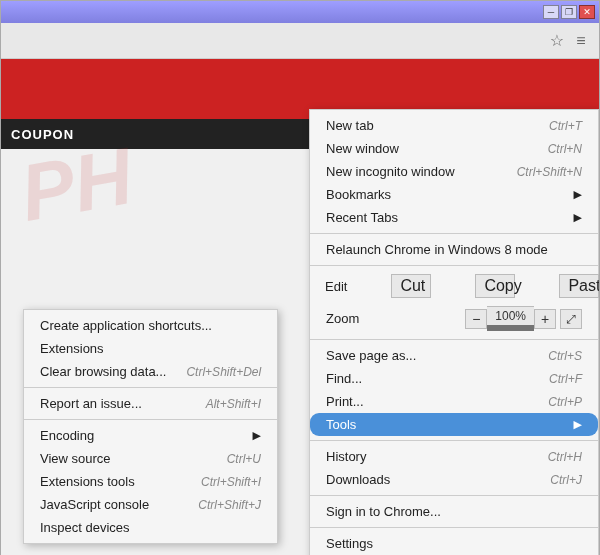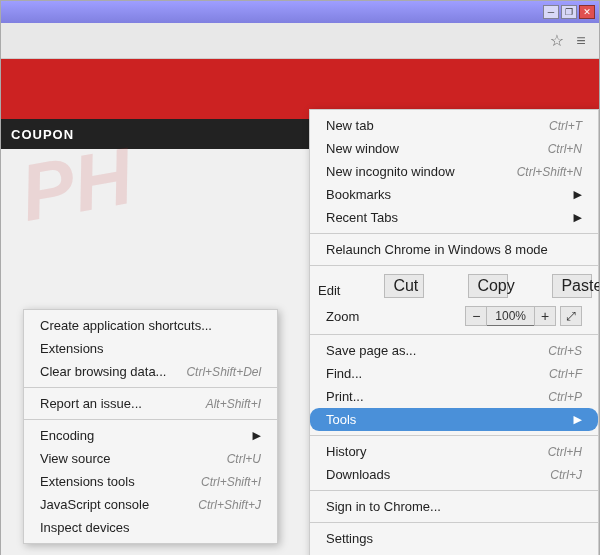--- a/index.html
+++ b/index.html
@@ -156,22 +156,22 @@
     }
     .menu-separator {
       height: 1px;
       background: #ccc;
       margin: 4px 0;
     }
 
     
     .menu-item-edit {
       display: flex;
-      align-items: flex-end;
-      padding: 4px 8px;
+      align-items: center;
+      padding: 4px 15px;
       min-height: 24px;
       gap: 40px;
     }
     .menu-item-edit-label {
       flex: 1;
       color: #222;
     }
     .edit-btn {
       padding: 2px 8px;
       border: 1px solid #bbb;
@@ -199,21 +199,21 @@
       border: 1px solid #bbb;
       background: #e8e8e8;
       cursor: pointer;
       font-size: 14px;
       display: flex; align-items: center; justify-content: center;
       color: #333;
     }
     .zoom-value {
       padding: 2px 8px;
       border-top: 1px solid #bbb;
-      border-bottom: 1px solid #737373;
+      border-bottom: 6px solid #737373;
       background: #e8e8e8;
       font-size: 12px;
       min-width: 40px;
       text-align: center;
       color: #333;
     }
     .zoom-fullscreen {
       width: 22px;
       height: 20px;
       border: 1px solid #bbb;

